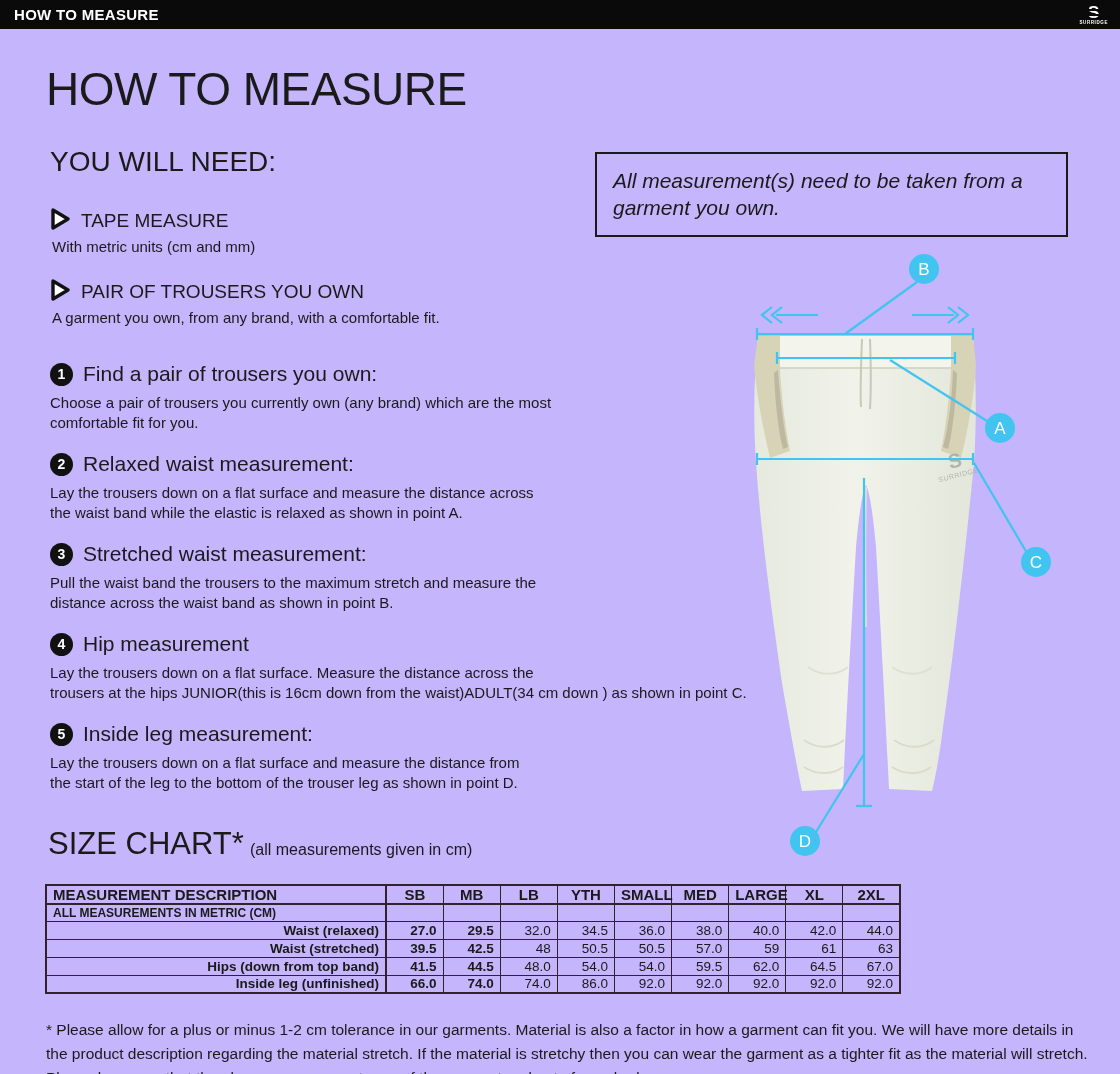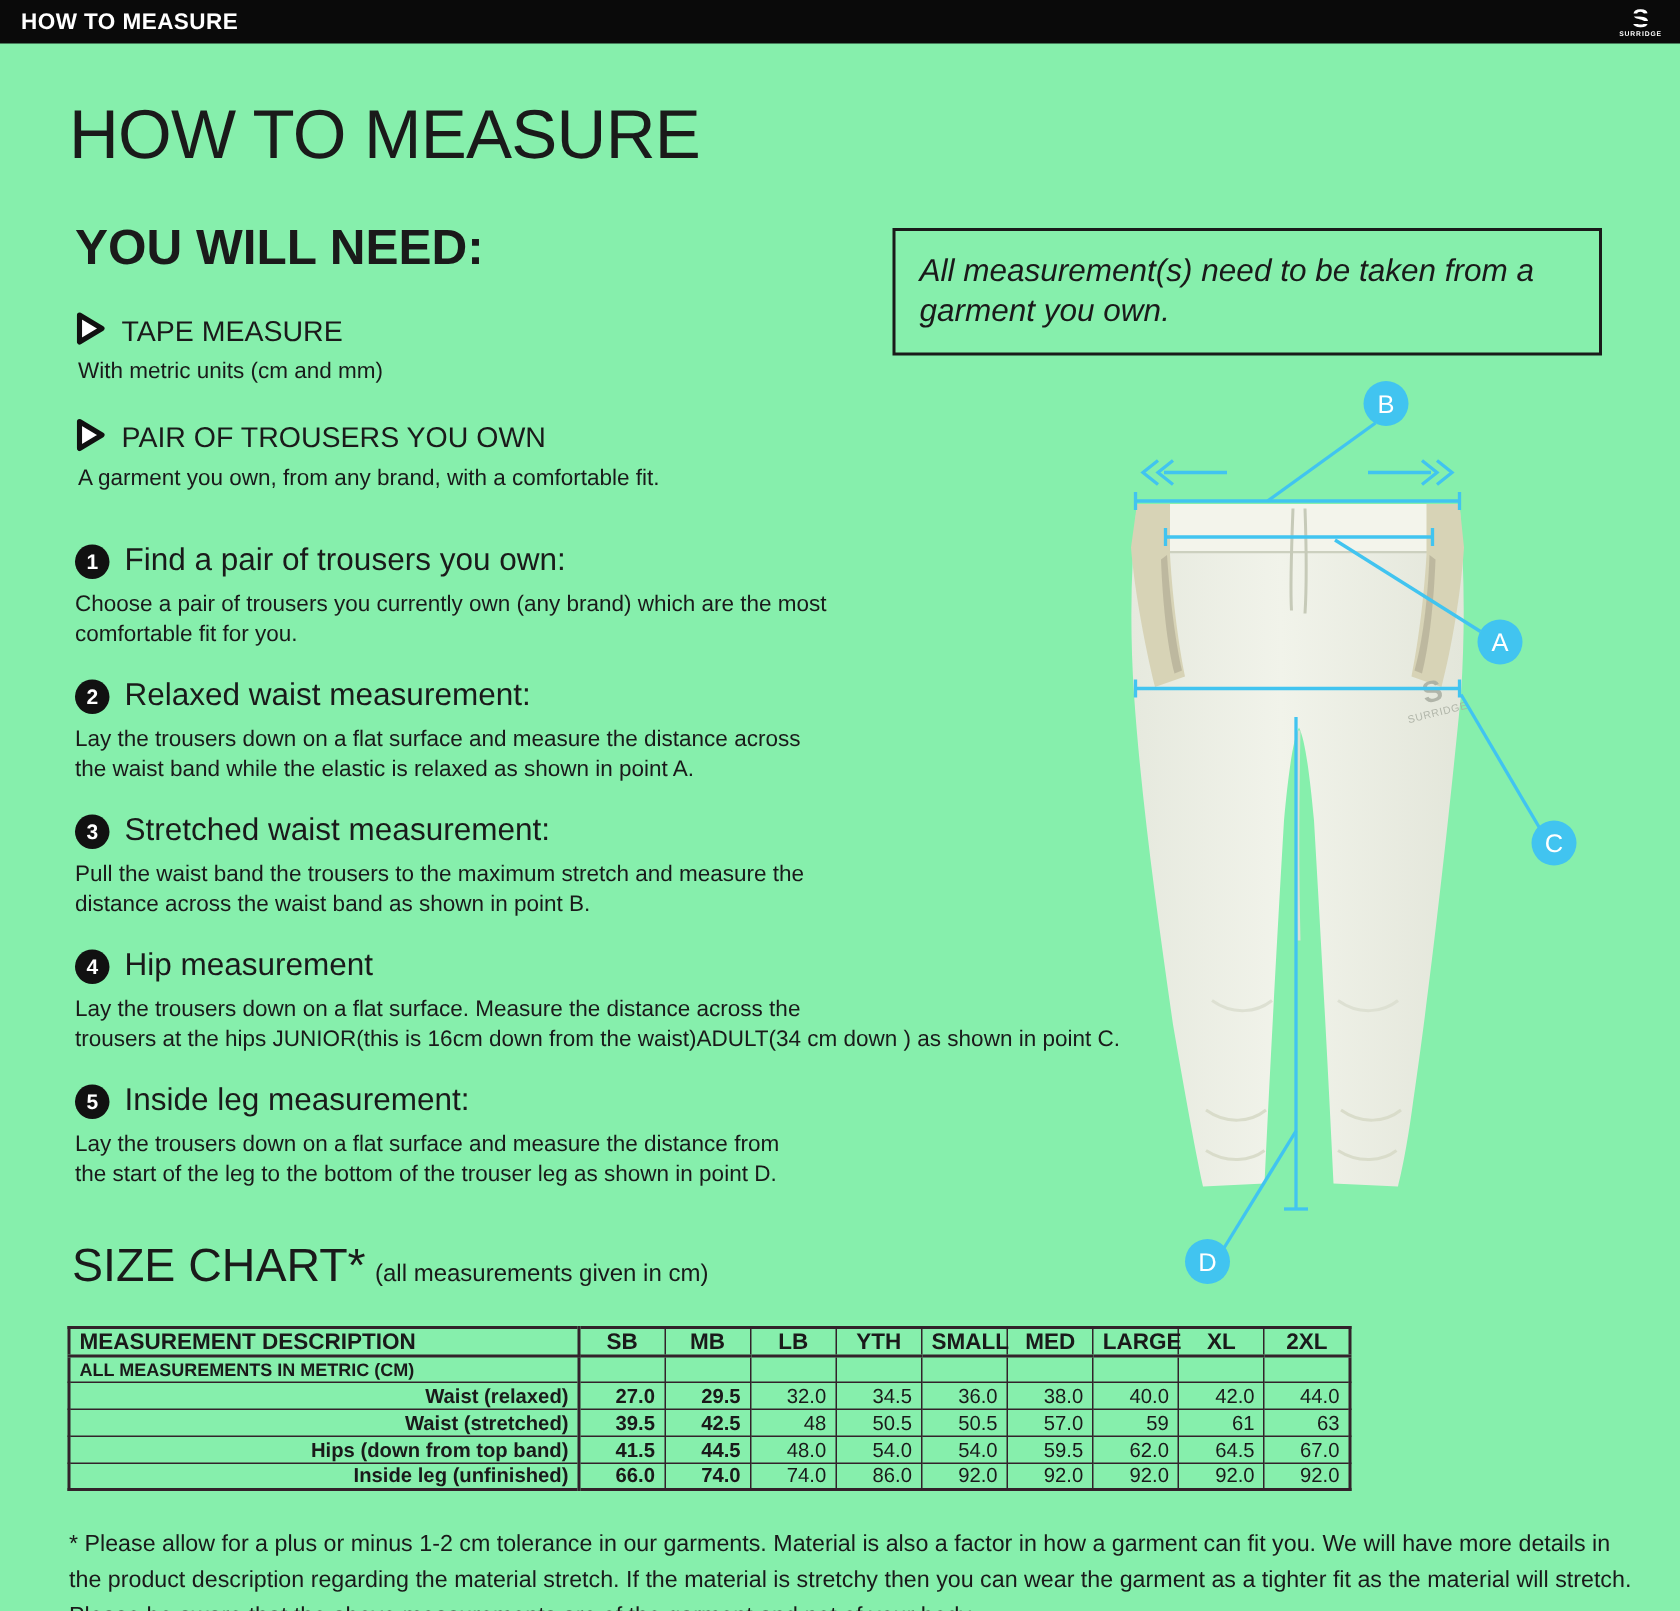--- a/index.html
+++ b/index.html
@@ -1,31 +1,31 @@
 <!DOCTYPE html>
 <html style="--accent: #41c4f0;"><head>
 <meta charset="utf-8">
 <style>
   :root{ --accent:#41c4f0; --tbl:#32222a; --ink:#1a1a1a; }
   *{ margin:0; padding:0; box-sizing:border-box; }
   body{ background:#fff; font-family:"Liberation Sans", sans-serif; color:var(--ink); }
-  .frame{ position:relative; width:1120px; height:1074px; background:#86efac; overflow:hidden; }
+  .frame{ position:relative; width:1120px; height:1074px; background:#c4b5fd; overflow:hidden; }
 
   
   .topbar{ position:absolute; left:0; top:0; width:1120px; height:29px; background:#0a0a0a;
            display:flex; align-items:center; justify-content:space-between; padding:0 12px 0 14px; }
   .topbar-title{ color:#fff; font-size:15px; font-weight:bold; letter-spacing:.3px; }
   .logo{ display:flex; flex-direction:column; align-items:center; line-height:1; padding-top:2px; }
   .logo-s{ position:relative; color:#fff; font-weight:bold; font-size:17px; line-height:15px; }
   .logo-s i{ position:absolute; left:-1px; right:-1px; height:1.5px; background:#0a0a0a; }
   .logo-s i.s1{ top:4px; } .logo-s i.s2{ top:9px; }
   .logo-word{ color:#fff; font-size:4.5px; letter-spacing:.6px; font-weight:bold; margin-top:1px; }
 
   .h1{ position:absolute; left:46px; top:62px; font-size:46px; font-weight:normal; letter-spacing:-.5px; }
-  .h2{ position:absolute; left:50px; top:146px; font-size:33px; font-weight:bold; }
+  .h2{ position:absolute; left:50px; top:146px; font-size:28px; font-weight:normal; }
 
   .need-item{ position:absolute; left:50px; }
   .need-row{ display:flex; align-items:center; gap:10px; }
   .need-label{ font-size:19px; }
   .need-desc{ font-size:15px; margin-top:4px; margin-left:2px; }
 
   .step{ position:absolute; left:50px; }
   .step-head{ display:flex; align-items:center; gap:10px; }
   .stepnum{ width:23px; height:23px; border-radius:50%; background:#111; color:#fff;
             font-size:14px; font-weight:bold; display:flex; align-items:center; justify-content:center; }

